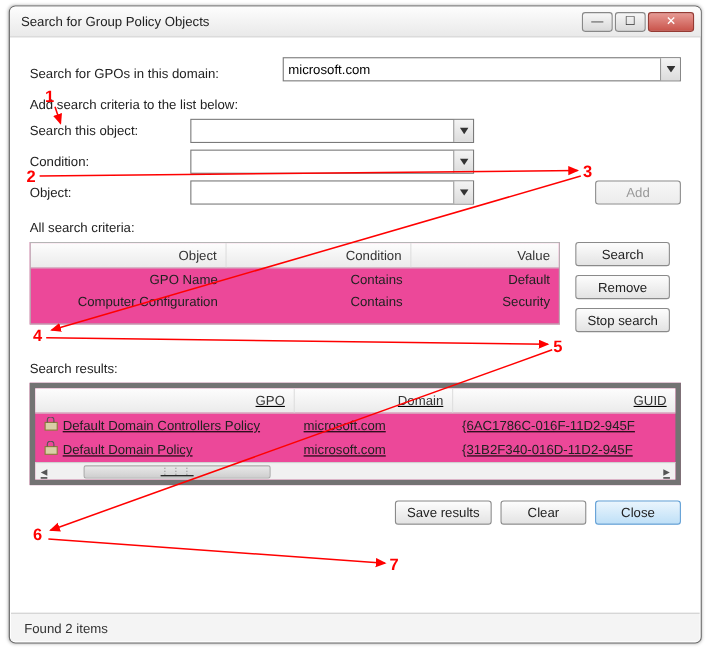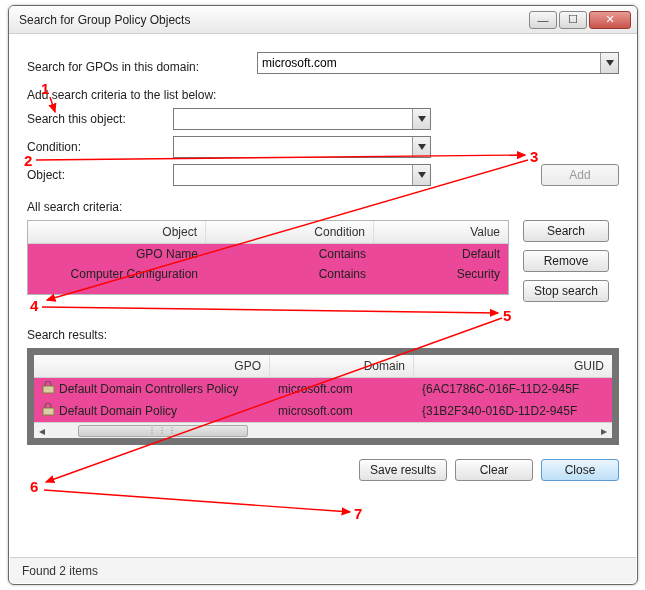--- a/index.html
+++ b/index.html
@@ -26,21 +26,21 @@
   .grid .hdr .hc { padding:4px 8px; border-right:1px solid #dedede; color:#333;}
   .grid .row-d { display:flex; }
   .grid .row-d .c { padding:3px 8px; color:#222;}
   .criteria-grid{ width:482px;}
   .criteria-grid .hc:nth-child(1),.criteria-grid .c:nth-child(1){width:178px;}
   .criteria-grid .hc:nth-child(2),.criteria-grid .c:nth-child(2){width:168px;}
   .criteria-grid .hc:nth-child(3),.criteria-grid .c:nth-child(3){flex:1;border-right:none;}
   .side-btns{display:flex;flex-direction:column;gap:8px;margin-left:14px;}
   .criteria-wrap{display:flex;align-items:flex-start;}
   .form-grid{display:grid;grid-template-columns:138px 258px 1fr;row-gap:6px;column-gap:8px;align-items:center;}
-  .results-grid{width:100%; border:7px solid #737373;}
+  .results-grid{width:100%; border:5px solid #737373;text-decoration:underline;}
   .results-grid .hc:nth-child(1),.results-grid .c.gpo{width:236px;}
   .results-grid .hc:nth-child(2),.results-grid .c.dom{width:144px;}
   .results-grid .hc:nth-child(3),.results-grid .c.guid{flex:1;border-right:none;}
   .results-grid .row-d .c{display:flex;align-items:center;gap:4px;white-space:nowrap;overflow:hidden;}
   .gpo-ico{display:inline-block;}
   .hscroll{height:16px;border-top:1px solid #d0d0d0;background:#f1f1f1;display:flex;align-items:center;}
   .hscroll .thumb{height:12px;width:170px;margin-left:28px;background:linear-gradient(#e8e8e8,#cfcfcf);border:1px solid #a9a9a9;border-radius:2px;display:flex;align-items:center;justify-content:center;color:#777;font-size:8px;letter-spacing:2px;}
   .hscroll .arr{width:16px;height:14px;display:flex;align-items:center;justify-content:center;color:#555;}
   .bottom-btns{display:flex;justify-content:flex-end;gap:8px;margin-top:14px;}
   .statusbar{position:absolute;left:1px;right:1px;bottom:1px;height:26px;border-top:1px solid #cfcfcf;background:#f4f4f4;display:flex;align-items:center;padding:0 12px;color:#333;}

